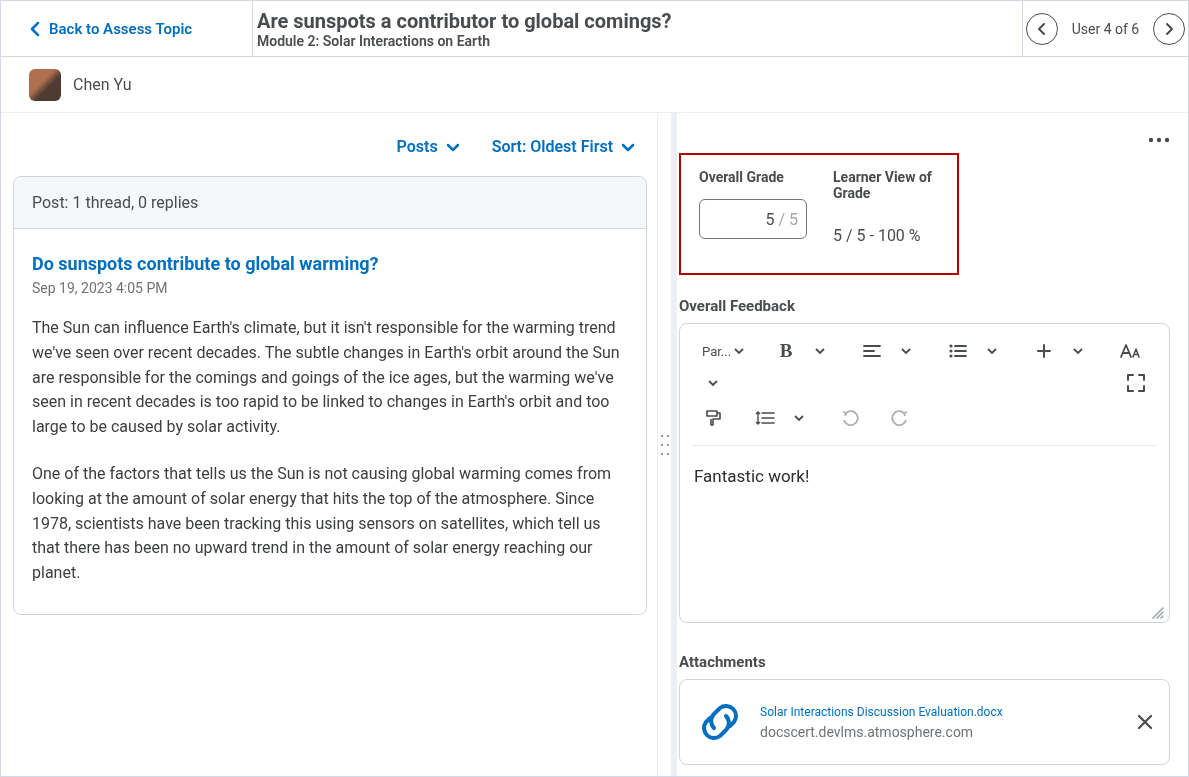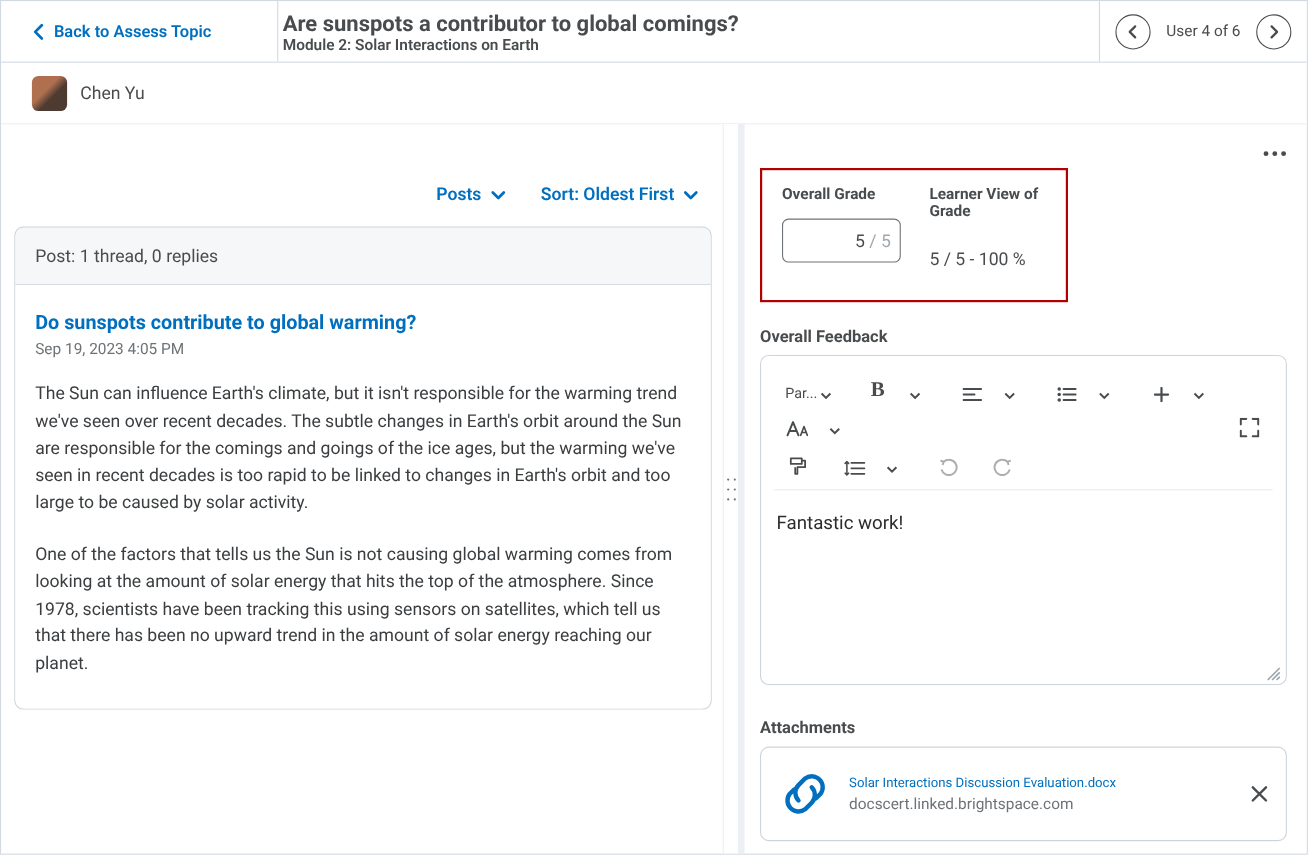--- a/index.html
+++ b/index.html
@@ -43,21 +43,21 @@
     font-size: 20px;
     font-weight: 700;
     color: #494c4e;
   }
   .topbar .title .sub {
     font-size: 14px;
     color: #494c4e;
     font-weight: 600;
   }
   .topbar .pager {
-    width: 189px;
+    width: 166px;
     display: flex;
     align-items: center;
     justify-content: center;
     border-left: 1px solid #d3d9e3;
     gap: 14px;
   }
   .circ {
     width: 32px; height: 32px;
     border: 1.5px solid #494c4e;
     border-radius: 50%;
@@ -107,37 +107,37 @@
     display:flex; flex-direction:column; justify-content:space-between;
   }
   .splitter .grip span {
     display:flex; justify-content:space-between;
   }
   .splitter .grip span i {
     width:2px;height:2px;background:#6e7377;border-radius:50%;display:block;
   }
   .right {
     flex: 1;
-    padding: 24px 18px 16px 20px;
+    padding: 24px 18px 16px 8px;
     overflow: auto;
     position:relative;
   }
   .right::before {
     content:"";
     position:absolute; left:0; top:0; bottom:0; width:6px;
     background:#eceff4;
   }
 
   
   .controls {
     display:flex; justify-content:flex-end; gap:30px;
     padding: 8px 10px 20px 0;
     color:#006fbf; font-weight:600; font-size:16px;
   }
-  .controls .ctrl { display:flex; align-items:center; gap:6px; cursor:pointer;margin-top:30px; }
+  .controls .ctrl { display:flex; align-items:center; gap:6px; cursor:pointer; }
   .chev-sm { width:18px;height:18px; }
 
   .card {
     border:1px solid #cdd5dc; border-radius:8px;
     background:#fafbfc;
   }
   .card-head {
     padding: 16px 18px;
     border-bottom:1px solid #d3d9e3;
     font-size:16px; color:#494c4e;
@@ -180,21 +180,21 @@
     margin-bottom: 30px;
   }
   .rte-toolbar {
     border-bottom:1px solid transparent;
     padding: 8px 10px 4px 10px;
     display:flex; flex-wrap:wrap; gap:2px 4px; align-items:center;
     margin: 4px 8px 0 8px;
   }
   .tbtn {
     height:30px; min-width:30px;
-    display:flex; align-items:flex-end; justify-content:center;
+    display:flex; align-items:center; justify-content:center;
     color:#494c4e; cursor:pointer; border-radius:4px;
     padding:0 4px;
   }
   .tbtn.withchev { gap:2px; }
   .tbtn .label { font-size:13px; }
   .tbtn.bold { font-family: Georgia, serif; font-weight:700; font-size:19px; }
   .tbtn.small-chev svg { width:12px; }
   .rte .row2 { padding: 0 10px 8px 10px; display:flex; gap:4px; align-items:center; margin:0 8px; }
   .rte .divider { width: calc(100% - 24px); height:1px; background:#e6ebef; margin: 4px auto 0 auto; }
   .rte-content { padding: 20px 14px; font-size:17px; color:#2d2d2d; }
@@ -444,21 +444,21 @@
       <div class="attach-icon">
         <svg width="52" height="52" viewBox="0 0 52 52">
           <g fill="none" stroke="#006fbf" stroke-width="4" stroke-linecap="round">
             <path d="M20 32 A10 10 0 0 1 20 18 L26 12 A10 10 0 0 1 40 26 L36 30"></path>
             <path d="M32 20 A10 10 0 0 1 32 34 L26 40 A10 10 0 0 1 12 26 L16 22"></path>
           </g>
         </svg>
       </div>
       <div class="attach-text">
         <div class="fname">Solar Interactions Discussion Evaluation.docx</div>
-        <div class="domain">docscert.linked.brightspace.com</div>
+        <div class="domain">docscert.devlms.atmosphere.com</div>
       </div>
       <div class="attach-del">
         <svg width="16" height="16" viewBox="0 0 16 16">
             <path d="M2 2 L14 14 M14 2 L2 14" stroke="#494c4e" stroke-width="2.2" stroke-linecap="round"></path>
           </svg>
       </div>
     </div>
 
   </div>
 </div>

